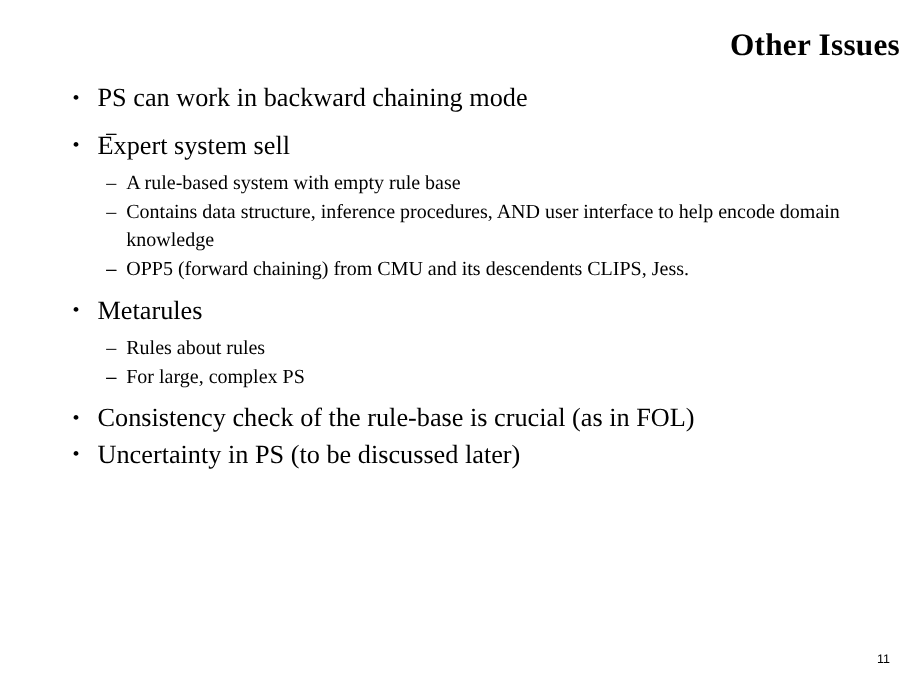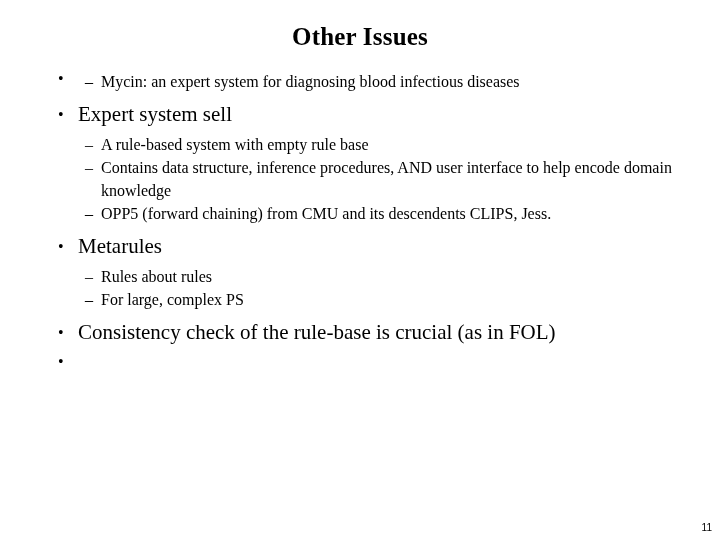--- a/index.html
+++ b/index.html
@@ -22,21 +22,21 @@
     width: 720px;
     height: 540px;
     box-sizing: border-box;
   }
 
   .slide-title {
     position: absolute;
     top: 22px;
     left: 0;
     width: 720px;
-    text-align: center;
+    text-align: right;
     font-size: 25px;
     font-weight: bold;
     line-height: 30px;
     letter-spacing: 0.2px;
   }
 
   .body-area {
     position: absolute;
     top: 66px;
     left: 40px;
@@ -92,28 +92,28 @@
 <body>
 
 <div class="slide">
 
   <div class="slide-title">Other Issues</div>
 
   <div class="body-area">
 
     <div class="l1">
       <span class="bul">•</span>
+      <span>PS can work in backward chaining mode</span>
     </div>
     <div class="gap-tiny"></div>
     <div class="l2">
       <span class="dash">–</span>
     </div>
     <div class="l2">
       <span class="dash">–</span>
-      <span>Mycin: an expert system for diagnosing blood infectious diseases</span>
     </div>
 
     <div class="gap-after-group"></div>
 
     <div class="l1">
       <span class="bul">•</span>
       <span>Expert system sell</span>
     </div>
     <div class="gap-small"></div>
     <div class="l2">
@@ -155,19 +155,20 @@
 
     <div class="l1">
       <span class="bul">•</span>
       <span>Consistency check of the rule-base is crucial (as in FOL)</span>
     </div>
 
     <div class="gap-tiny"></div>
 
     <div class="l1">
       <span class="bul">•</span>
+      <span>Uncertainty in PS (to be discussed later)</span>
     </div>
 
   </div>
 
   <div class="page-number">11</div>
 
 </div>
 
 </body></html>

